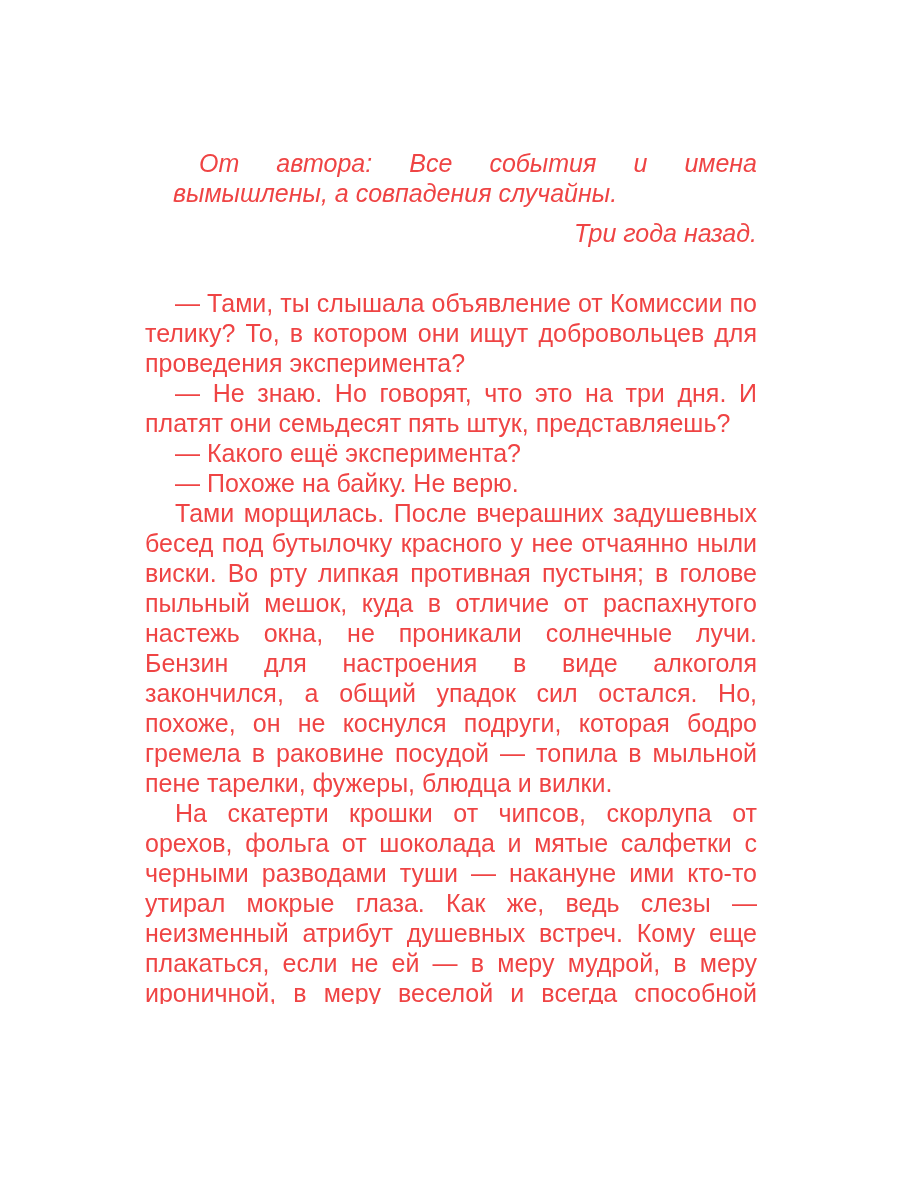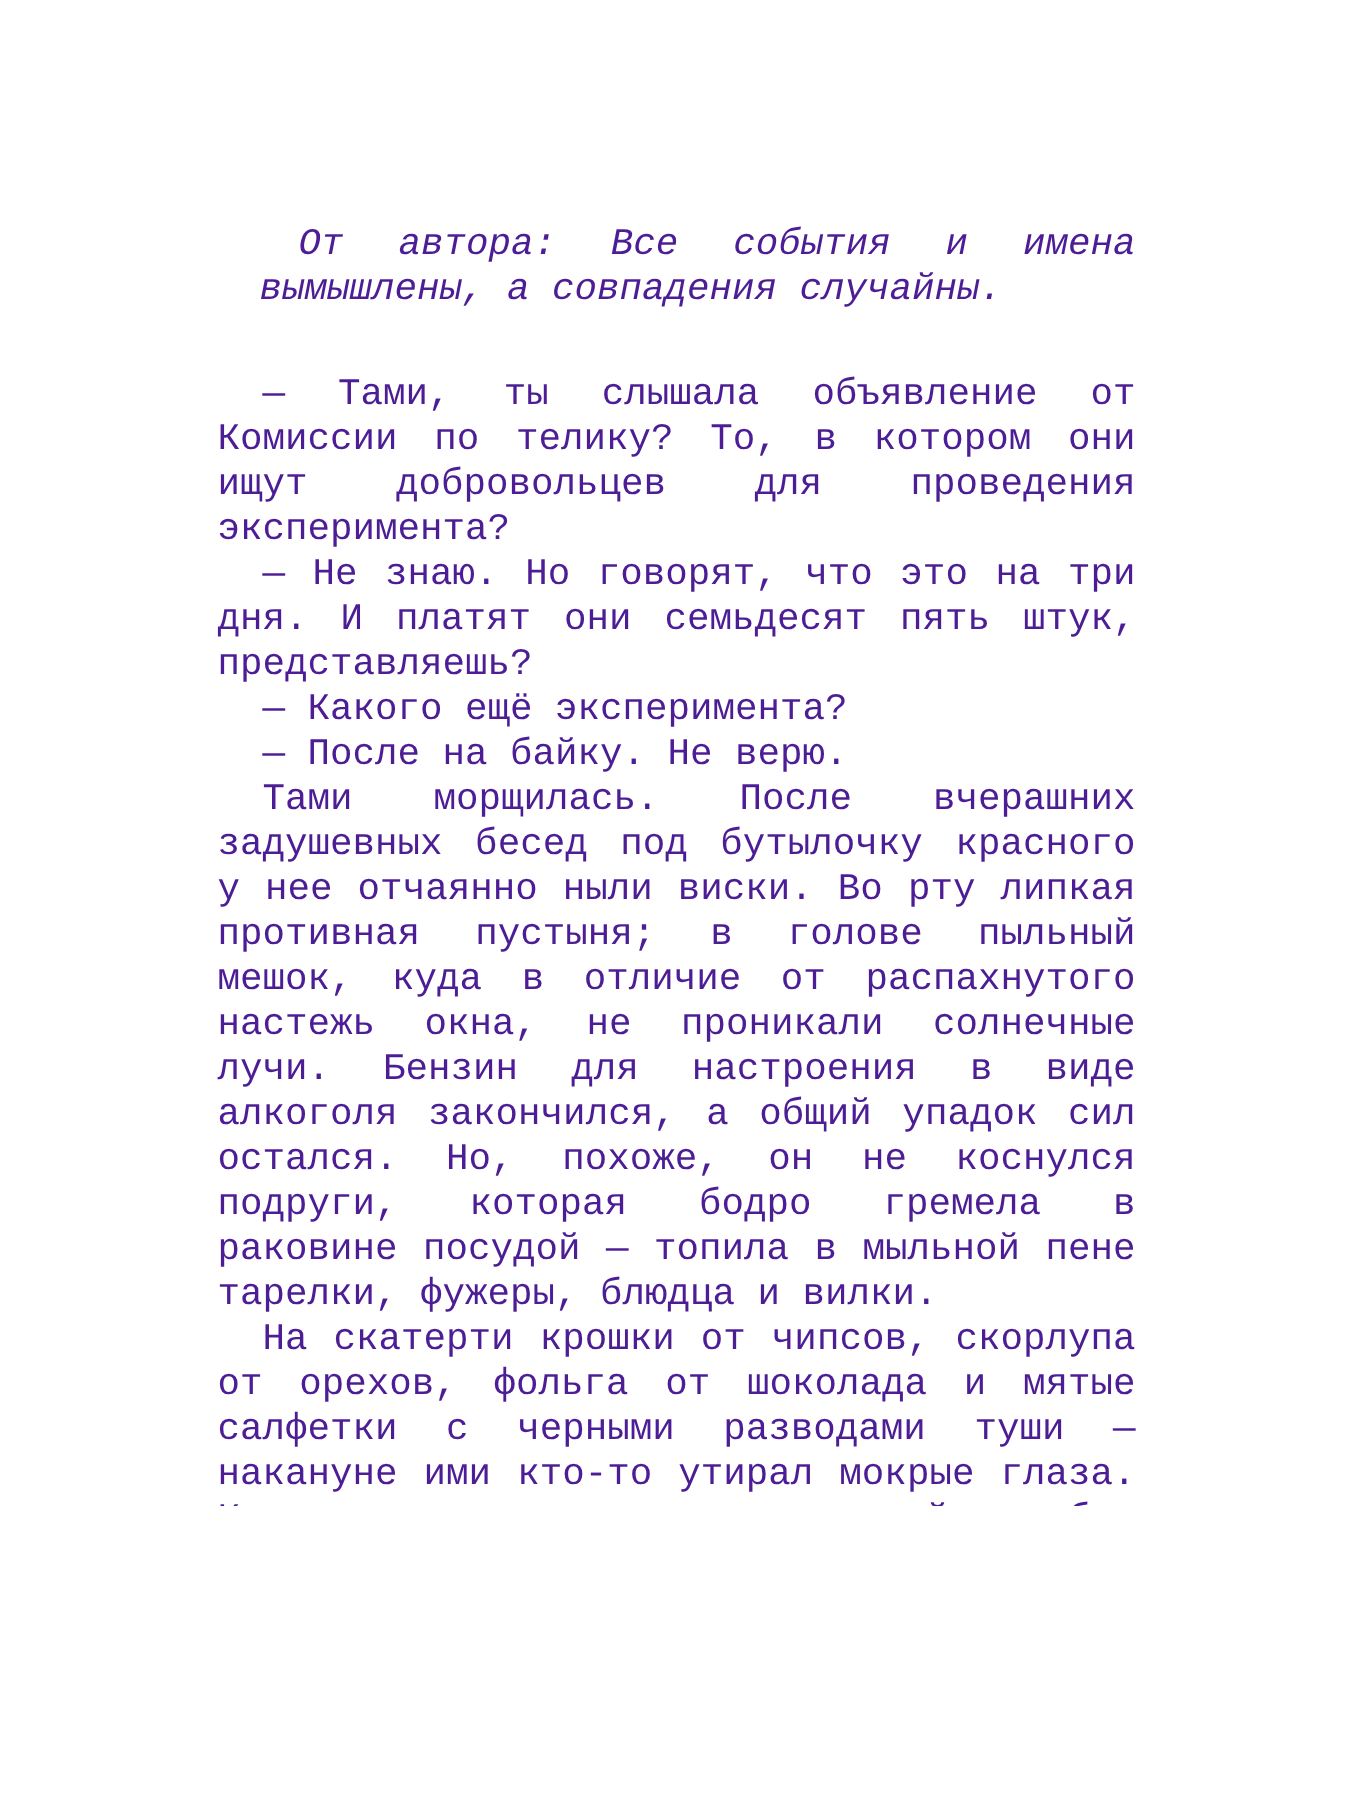--- a/index.html
+++ b/index.html
@@ -6,22 +6,22 @@
     margin: 0;
     padding: 0;
     background: #ffffff;
   }
   .page {
     position: relative;
     width: 900px;
     height: 1004px;
     background: #ffffff;
     overflow: hidden;
-    font-family: Liberation Mono, monospace;
-    color: #4c1d95;
+    font-family: Liberation Sans, sans-serif;
+    color: #ef4444;
   }
   .content {
     position: absolute;
     left: 145px;
     top: 148px;
     width: 612px;
   }
   .epigraph {
     font-style: italic;
     font-size: 25px;
@@ -95,26 +95,27 @@
 </style>
 </head>
 <body>
 
 <div class="page">
   <div class="content">
 
     <p class="epigraph">От автора: Все события и имена вымышлены, а совпаде­ния случайны.</p>
 
 
+    <p class="dateline">Три года назад.</p>
 
     <div class="body-text">
       <p>— Тами, ты слышала объявление от Комиссии по тели­ку? То, в котором они ищут добровольцев для проведения эксперимента?</p>
       <p>— Не знаю. Но говорят, что это на три дня. И платят они семьдесят пять штук, представляешь?</p>
       <p>— Какого ещё эксперимента?</p>
-      <p>— После на байку. Не верю.</p>
+      <p>— Похоже на байку. Не верю.</p>
       <p>Тами морщилась. После вчерашних задушевных бесед под бутылочку красного у нее отчаянно ныли виски. Во рту лип­кая противная пустыня; в голове пыльный мешок, куда в от­личие от распахнутого настежь окна, не проникали солнеч­ные лучи. Бензин для настроения в виде алкоголя закончился, а общий упадок сил остался. Но, похоже, он не коснулся подруги, которая бодро гремела в раковине посудой — топи­ла в мыльной пене тарелки, фужеры, блюдца и вилки.</p>
       <p>На скатерти крошки от чипсов, скорлупа от орехов, фольга от шоколада и мятые салфетки с черными развода­ми туши — накануне ими кто-то утирал мокрые глаза. Как же, ведь слезы — неизменный атрибут душевных встреч. Кому еще плакаться, если не ей — в меру мудрой, в меру ироничной, в меру веселой и всегда способной поддержать Ким? Они в одной лодке давно: вместе через смену работы, переезд, встречи и расставания с мужчинами, в дни черные, в дни белые. В скуке, печали, радости и веселье. Как самая настоящая «пара».</p>
     </div>
 
   </div>
 
   <div class="footer-rule rule-short"></div>
   <div class="footer-rule rule-middle"></div>
   <div class="footer-rule rule-long"></div>
 

